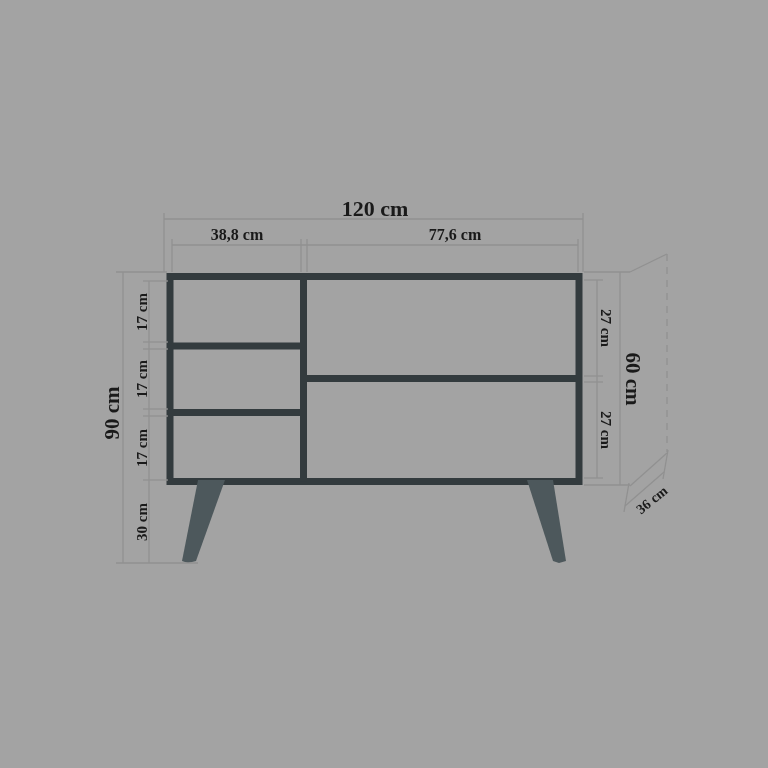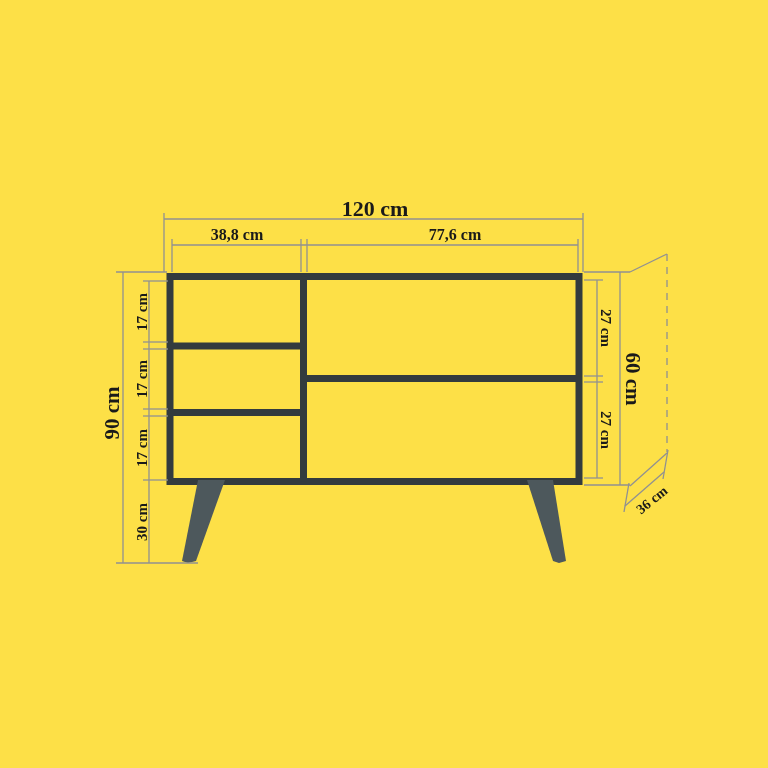--- a/index.html
+++ b/index.html
@@ -4,21 +4,21 @@
 <style>
   html, body {
     margin: 0;
     padding: 0;
     background: #ffffff;
   }
   .stage {
     position: relative;
     width: 768px;
     height: 768px;
-    background: #fde047;
+    background: #a3a3a3;
     overflow: hidden;
   }
   svg.drawing {
     display: block;
     width: 768px;
     height: 768px;
   }
   svg.drawing text {
     font-family: "Liberation Serif", "DejaVu Serif", serif;
     font-weight: bold;

